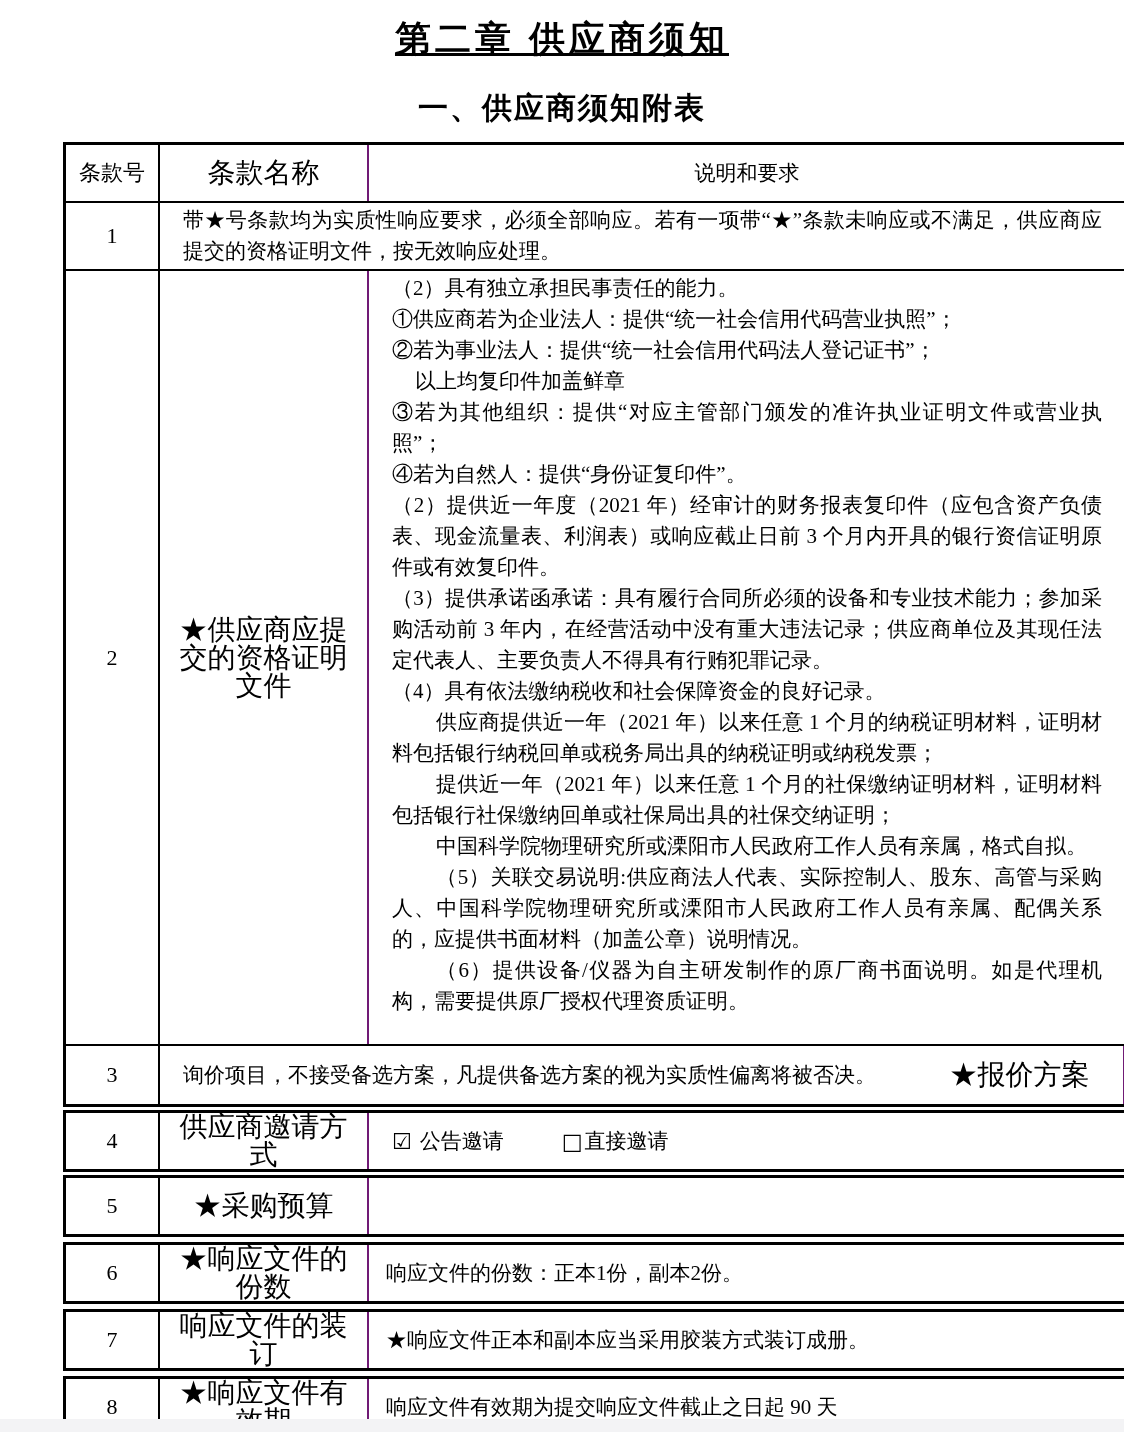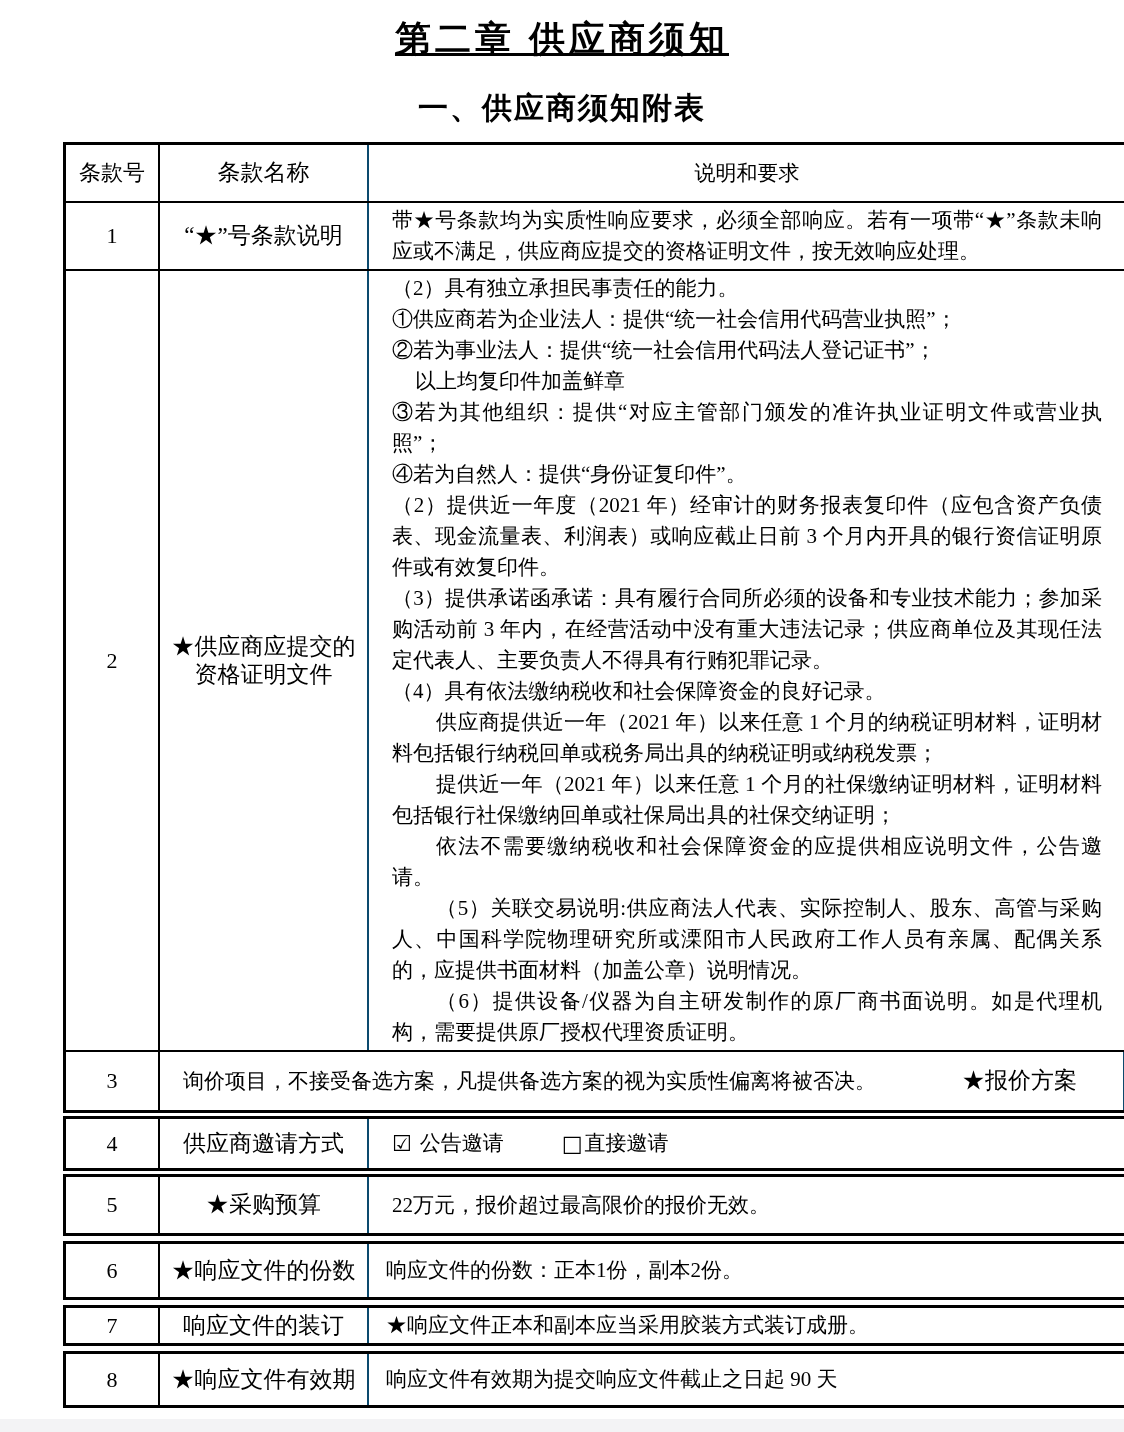--- a/index.html
+++ b/index.html
@@ -41,24 +41,24 @@
   .trow + .trow { border-top: 2px solid #000; }
   .cell { box-sizing: border-box; }
   .c1 {
     width: 94px; flex: 0 0 94px;
     border-right: 2px solid #000;
     display: flex; align-items: center; justify-content: center;
     font-size: 22px;
   }
   .c2 {
     width: 209px; flex: 0 0 209px;
-    border-right: 2px solid #0c4a6e;
+    border-right: 2px solid #701a75;
     display: flex; align-items: center; justify-content: center;
     text-align: center;
-    font-size: 23px; line-height: 28px;
+    font-size: 28px; line-height: 28px;
     padding: 0 6px;
   }
   .c3 {
     flex: 1 1 auto;
     font-size: 21px; line-height: 31px;
     display: flex; align-items: center;
     padding: 2px 23px;
     overflow: hidden;
   }
   .c3.block { display: block; }
@@ -99,41 +99,40 @@
 <div class="tablewrap">
 
   <div class="seg">
     <div class="trow">
       <div class="cell c1 hcell h-header">条款号</div>
       <div class="cell c2 hcell h-header">条款名称</div>
       <div class="cell c3 hcell h-header" style="justify-content:center;">说明和要求</div>
     </div>
     <div class="trow">
       <div class="cell c1 h-r1">1</div>
-      <div class="cell c2 h-r1">“★”号条款说明</div>
       <div class="cell c3 h-r1">
           <span class="para">带★号条款均为实质性响应要求，必须全部响应。若有一项带“★”条款未响应或不满足，供应商应提交的资格证明文件，按无效响应处理。</span>
         </div>
     </div>
     <div class="trow">
       <div class="cell c1 h-r2">2</div>
       <div class="cell c2 h-r2">★供应商应提交的资格证明文件</div>
       <div class="cell c3 block h-r2">
         <div class="para">（2）具有独立承担民事责任的能力。</div>
         <div class="para">①供应商若为企业法人：提供“统一社会信用代码营业执照”；</div>
         <div class="para">②若为事业法人：提供“统一社会信用代码法人登记证书”；</div>
         <div class="para ind1">以上均复印件加盖鲜章</div>
         <div class="para">③若为其他组织：提供“对应主管部门颁发的准许执业证明文件或营业执照”；</div>
         <div class="para">④若为自然人：提供“身份证复印件”。</div>
         <div class="para">（2）提供近一年度（2021 年）经审计的财务报表复印件（应包含资产负债表、现金流量表、利润表）或响应截止日前 3 个月内开具的银行资信证明原件或有效复印件。</div>
         <div class="para">（3）提供承诺函承诺：具有履行合同所必须的设备和专业技术能力；参加采购活动前 3 年内，在经营活动中没有重大违法记录；供应商单位及其现任法定代表人、主要负责人不得具有行贿犯罪记录。</div>
         <div class="para">（4）具有依法缴纳税收和社会保障资金的良好记录。</div>
         <div class="para ind2">供应商提供近一年（2021 年）以来任意 1 个月的纳税证明材料，证明材料包括银行纳税回单或税务局出具的纳税证明或纳税发票；</div>
         <div class="para ind2">提供近一年（2021 年）以来任意 1 个月的社保缴纳证明材料，证明材料包括银行社保缴纳回单或社保局出具的社保交纳证明；</div>
-        <div class="para ind2">依法不需要缴纳税收和社会保障资金的应提供相应说明文件，公告邀请。</div>
+        <div class="para ind2">中国科学院物理研究所或溧阳市人民政府工作人员有亲属，格式自拟。</div>
         <div class="para ind2">（5）关联交易说明:供应商法人代表、实际控制人、股东、高管与采购人、中国科学院物理研究所或溧阳市人民政府工作人员有亲属、配偶关系的，应提供书面材料（加盖公章）说明情况。</div>
         <div class="para ind2">（6）提供设备/仪器为自主研发制作的原厂商书面说明。如是代理机构，需要提供原厂授权代理资质证明。</div>
       </div>
     </div>
     <div class="trow">
       <div class="cell c1 h-r3">3</div>
       <div class="cell c3 h-r3">
           <span class="para">询价项目，不接受备选方案，凡提供备选方案的视为实质性偏离将被否决。</span>
         </div>
       <div class="cell c2 h-r3">★报价方案</div>
@@ -154,23 +153,20 @@
           <span>直接邀请</span>
         </span>
       </div>
     </div>
   </div>
 
   <div class="seg gap5">
     <div class="trow">
       <div class="cell c1 h-r5">5</div>
       <div class="cell c2 h-r5">★采购预算</div>
-      <div class="cell c3 h-r5">
-          <span class="para">22万元，报价超过最高限价的报价无效。</span>
-        </div>
     </div>
   </div>
 
   <div class="seg gap5">
     <div class="trow">
       <div class="cell c1 h-r6">6</div>
       <div class="cell c2 h-r6">★响应文件的份数</div>
       <div class="cell c3 pad-left h-r6">
           <span>响应文件的份数：正本1份，副本2份。</span>
         </div>

